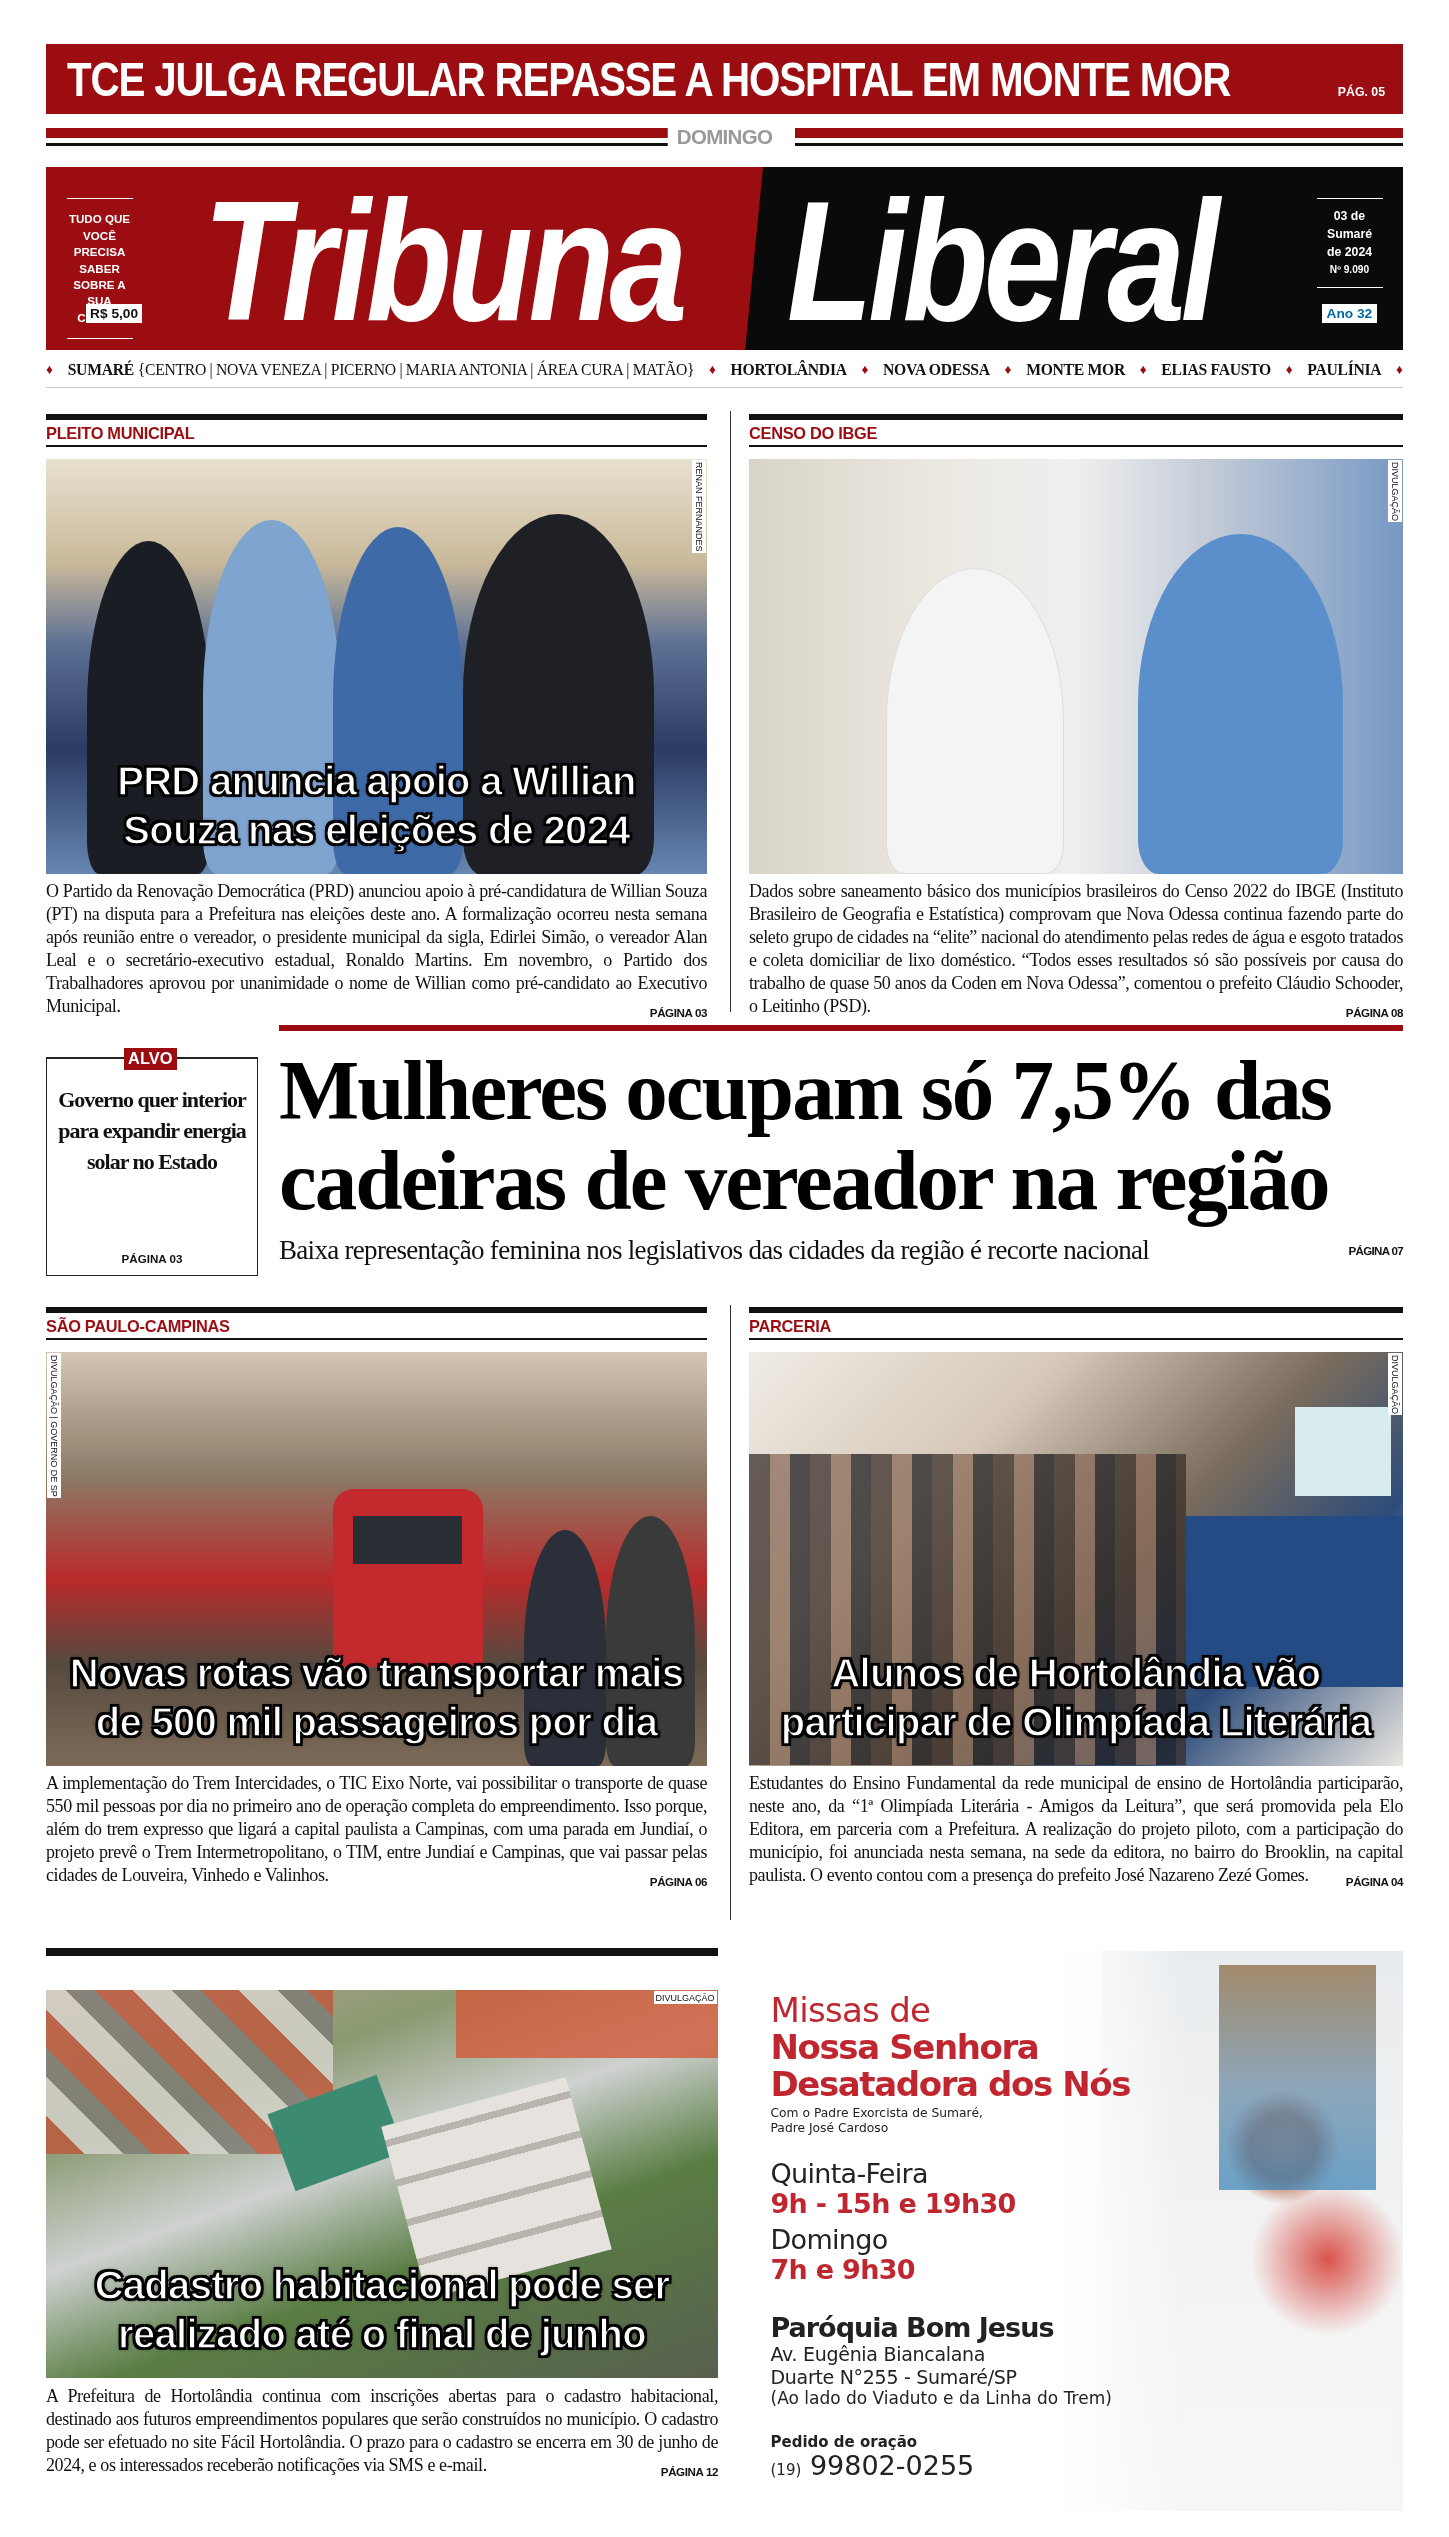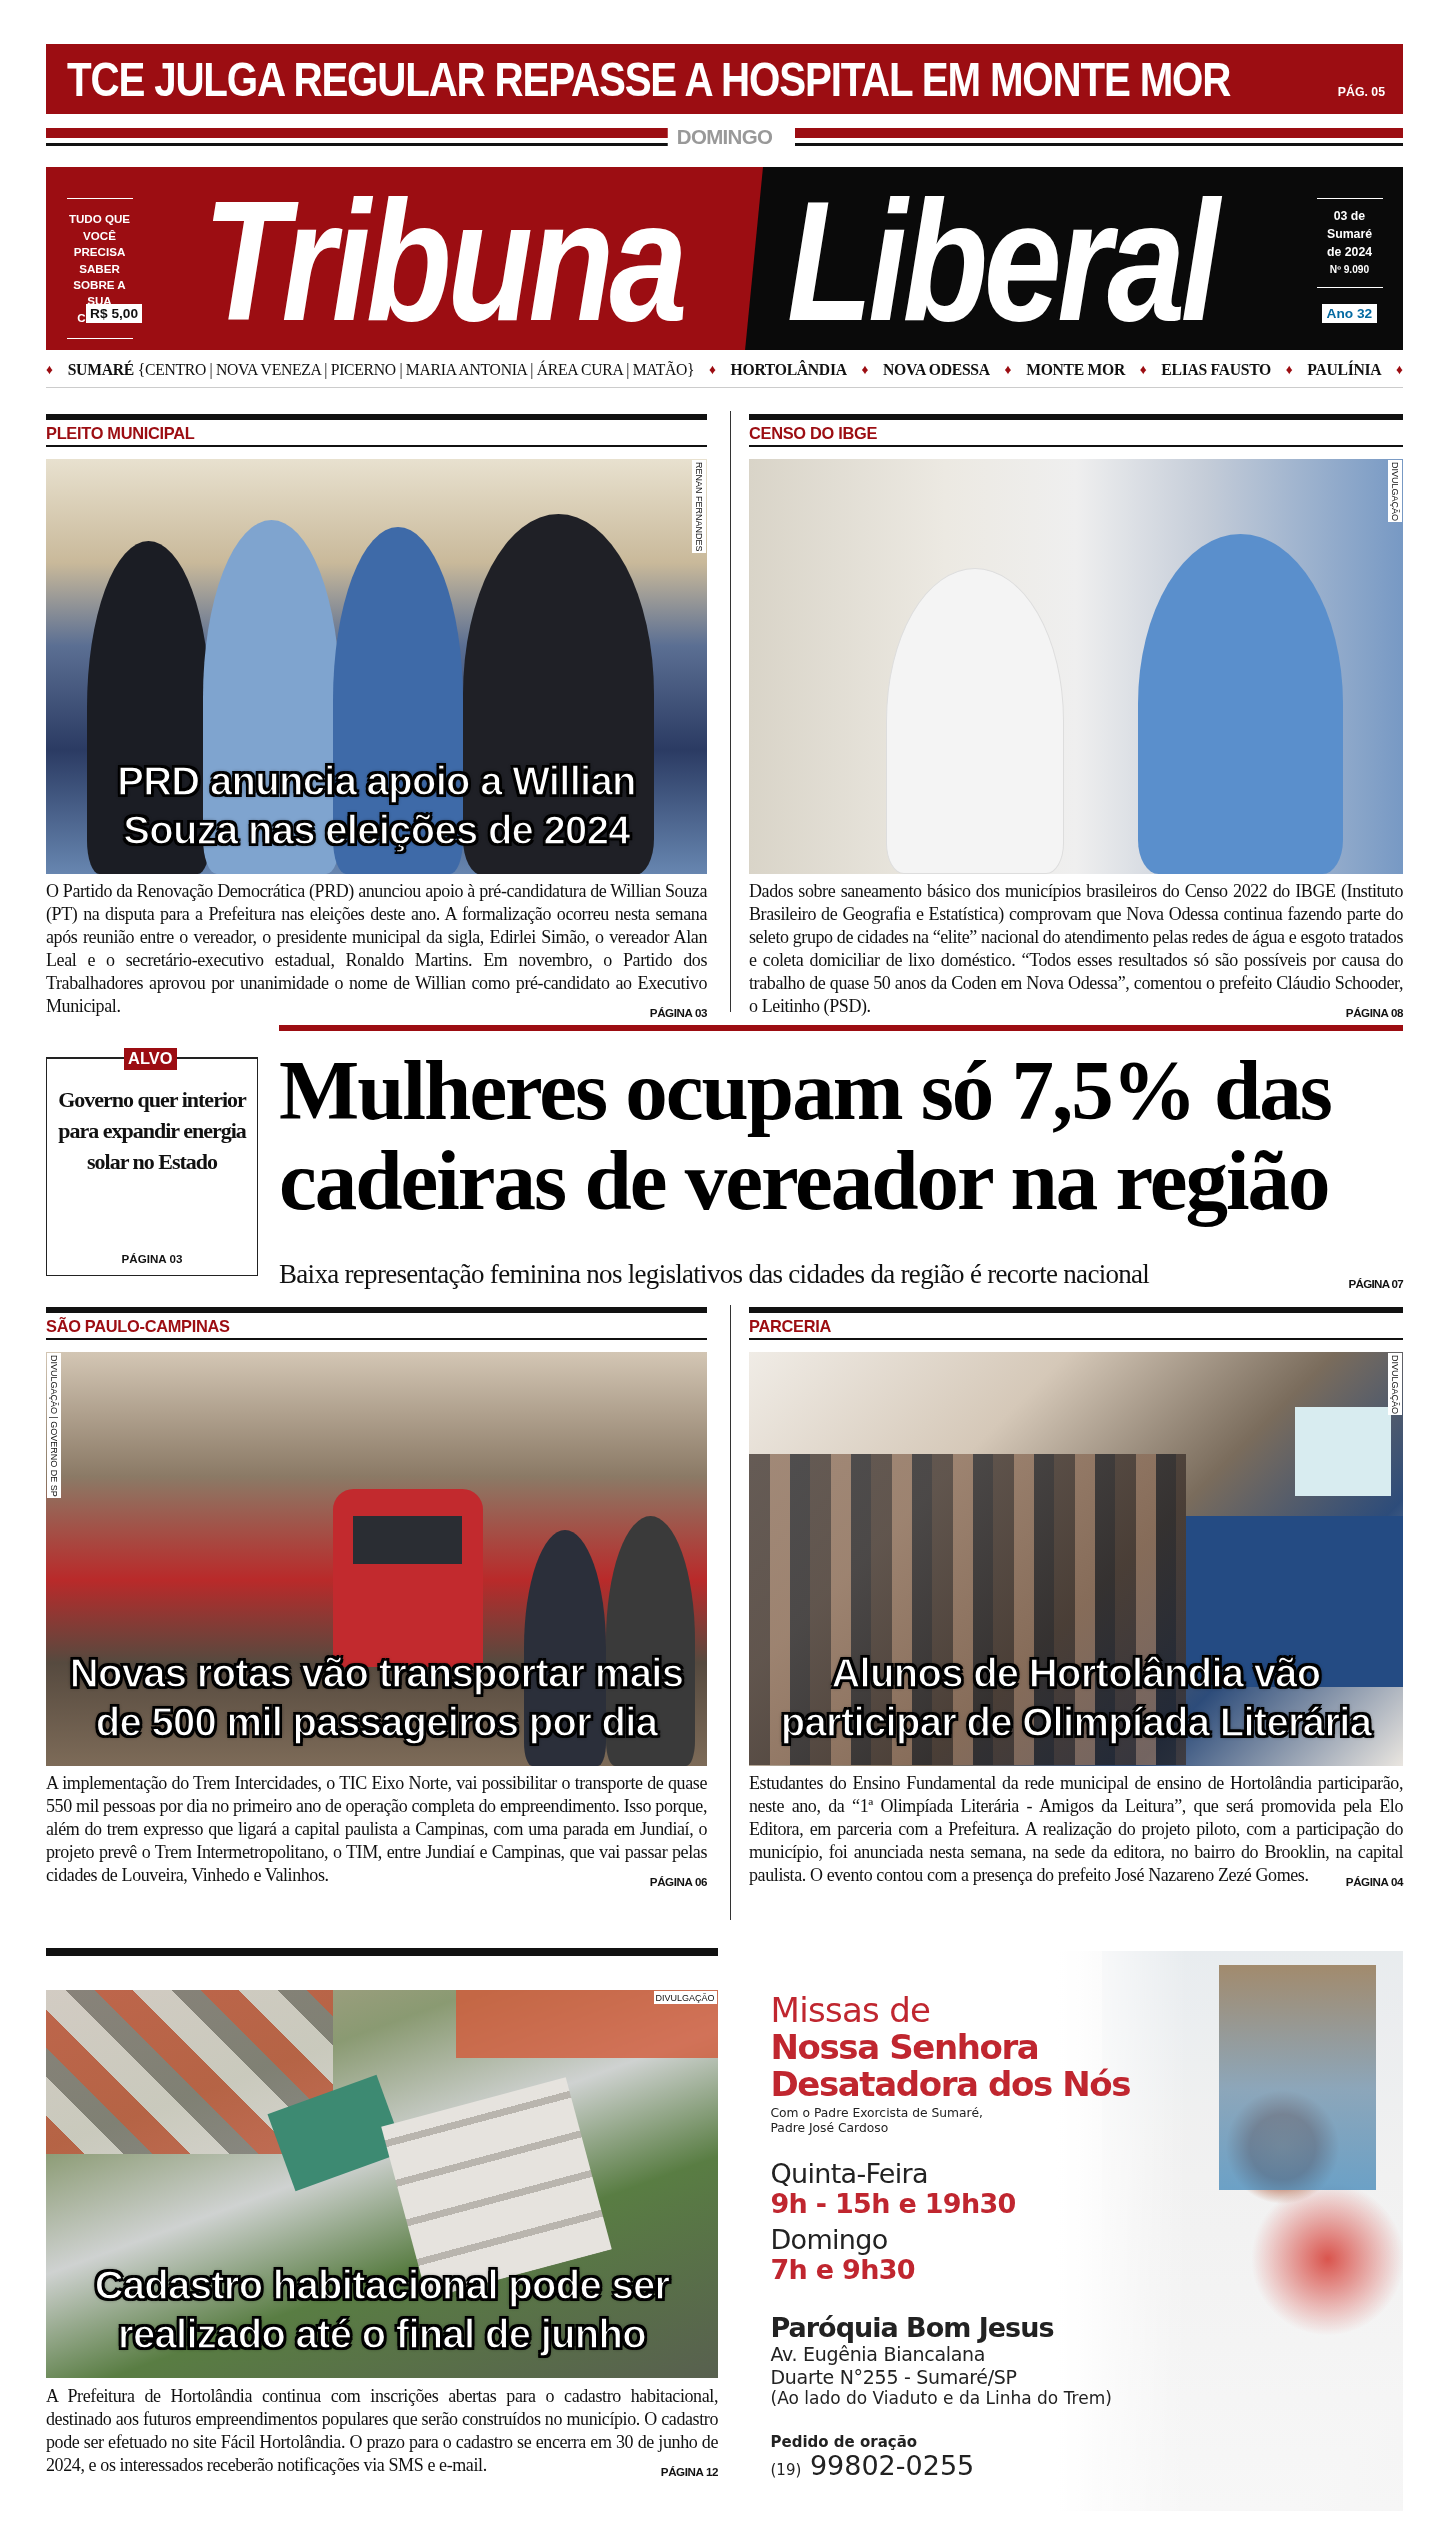--- a/index.html
+++ b/index.html
@@ -60,21 +60,21 @@
   .fig { position: absolute; border-radius: 50% 50% 10% 10%; }
 
   
   .alvo-box { left: 46px; top: 1057px; width: 212px; height: 219px; border: 1.4px solid #222; border-top: 2px solid #222; }
   .alvo-tag { position: absolute; left: 77px; top: -11px; background: var(--red); color: #fff; font-family: "Liberation Sans", sans-serif; font-weight: 700; font-size: 16.4px; padding: 1.4px 4.1px; }
   .alvo-title { position: absolute; left: 0; right: 0; top: 24.6px; text-align: center; font-weight: 700; font-size: 22px; line-height: 31px; letter-spacing: -1px; }
   .alvo-pag { position: absolute; left: 0; right: 0; bottom: 9.6px; text-align: center; font-family: "Liberation Sans", sans-serif; font-weight: 700; font-size: 11.6px; }
 
   .main-rule { left: 279px; top: 1025px; width: 1124px; height: 5.5px; background: var(--red); }
   .main-hl { left: 279px; top: 1045px; width: 1134px; font-weight: 700; font-size: 85px; line-height: 90px; letter-spacing: -2px; color: #000; }
-  .main-sub { left: 279px; top: 1235px; width: 1124px; font-size: 27px; letter-spacing: -0.7px; white-space: nowrap; display: flex; align-items: flex-end; justify-content: space-between; margin-top: 24px; }
+  .main-sub { left: 279px; top: 1235px; width: 1124px; font-size: 27px; letter-spacing: -0.7px; white-space: nowrap; display: flex; align-items: center; justify-content: space-between; }
   .main-sub .pag2 { font-family: "Liberation Sans", sans-serif; font-weight: 700; font-size: 11.6px; }
 
   
   .ad { left: 750px; top: 1951px; width: 653px; height: 560px; background: linear-gradient(90deg, #ffffff 0%, #ffffff 40%, #f1f1f1 60%, #ececec 100%); overflow: hidden; }
   .ad-photo { position: absolute; right: 0; top: 0; width: 301px; height: 560px; background: radial-gradient(circle at 60% 35%, #c9764a 0, #b05a3a 8%, transparent 14%), radial-gradient(circle at 75% 55%, #d8443c 0, transparent 20%), linear-gradient(180deg, #e8ecef 0%, #f2f2f2 40%, #f8f8f8 100%); opacity: .9; }
   .ad-blue { position: absolute; right: 27px; top: 13.7px; width: 157px; height: 225px; background: linear-gradient(180deg, #8a6a42 0%, #6c8ea8 55%, #3f86b8 100%); opacity: .75; }
   .ad-fade { position: absolute; left: 0; top: 0; width: 437px; height: 560px; background: linear-gradient(90deg, #fff 70%, rgba(255,255,255,0) 100%); }
   .ad-text { position: absolute; left: 20.5px; top: 41px; font-family: "DejaVu Sans", sans-serif; }
   .ad-t1 { color: #c0262f; font-size: 34px; line-height: 37px; letter-spacing: -0.7px; }
   .ad-t2 { color: #c0262f; font-size: 34px; line-height: 37px; font-weight: 700; letter-spacing: -1.4px; }

